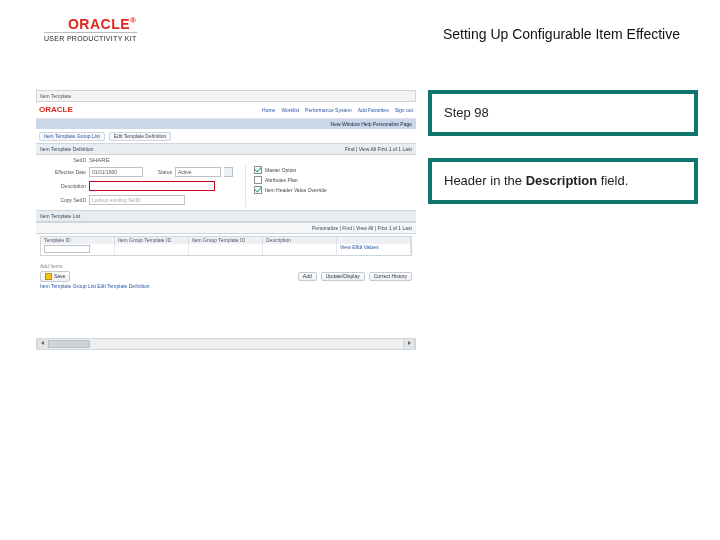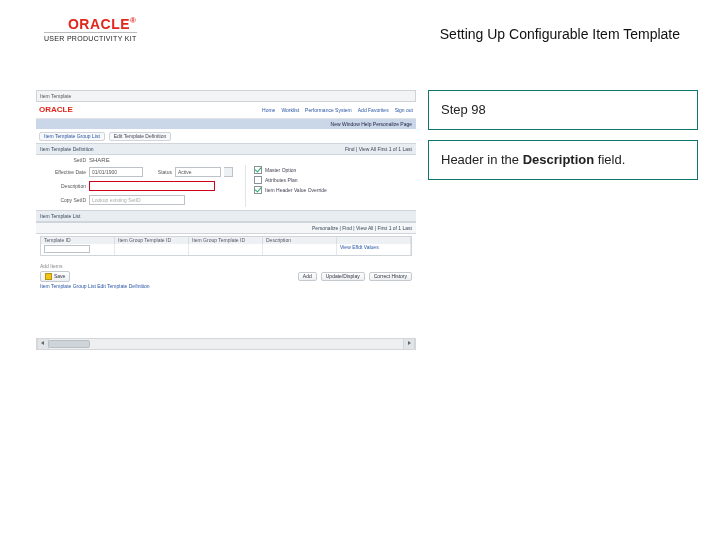--- a/index.html
+++ b/index.html
@@ -58,23 +58,23 @@
     color: #111;
   }
   
   .instr-col {
     position: absolute;
     left: 428px;
     top: 90px;
     width: 270px;
   }
   .instr-box {
-    border: 1px solid #0f766e;
+    border: 4px solid #0f766e;
     padding: 10px 12px;
-    margin-bottom: 10px;
+    margin-bottom: 22px;
     font-size: 13px;
     line-height: 1.4;
     background: #fff;
   }
   .step-label { font-size: 13px; }
   .desc-line .bold { font-weight: bold; }
   
   .shot {
     position: absolute;
     left: 36px;
@@ -274,21 +274,21 @@
 </style>
 </head>
 <body>
 
 <div class="page">
   <div class="hdr">
     <div class="logo">
       <span class="logo-oracle"><span>ORACLE</span><span class="logo-reg">®</span></span>
       <span class="logo-sub">USER PRODUCTIVITY KIT</span>
     </div>
-    <div class="title">Setting Up Configurable Item Template</div>
+    <div class="title">Setting Up Configurable Item Effective</div>
   </div>
 
   <div class="instr-col">
     <div class="instr-box">
       <span class="step-label">Step 98</span>
     </div>
     <div class="instr-box desc-line">
       <span>Header in the </span><span class="bold">Description</span><span> field.</span>
     </div>
   </div>

